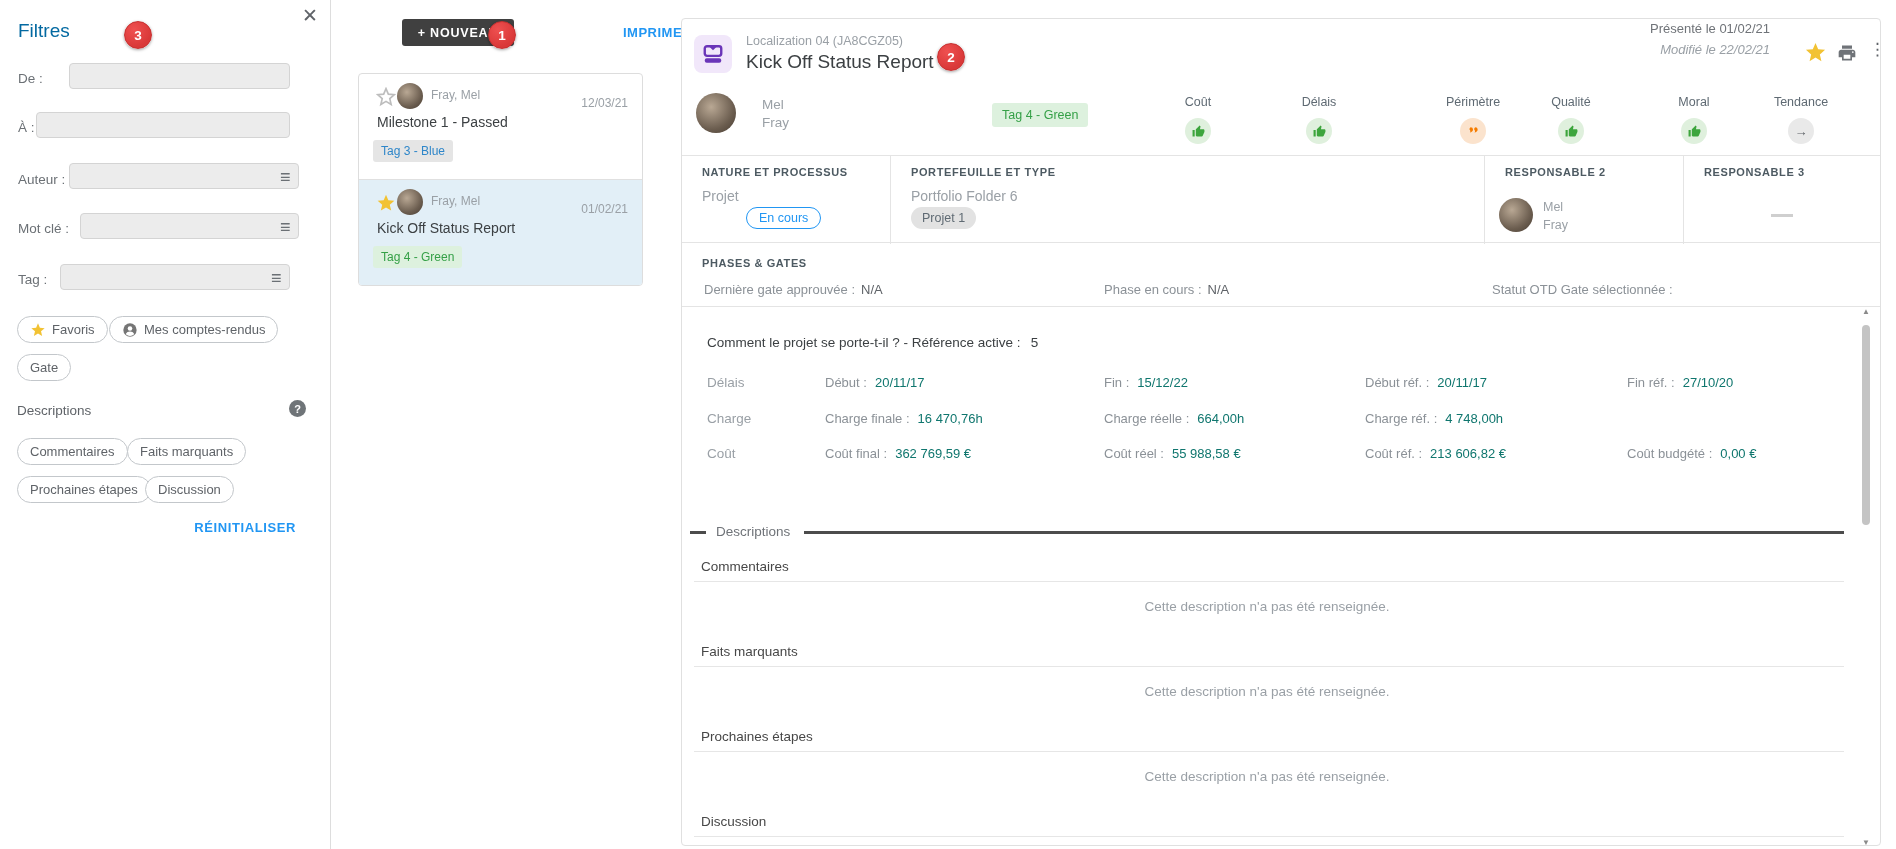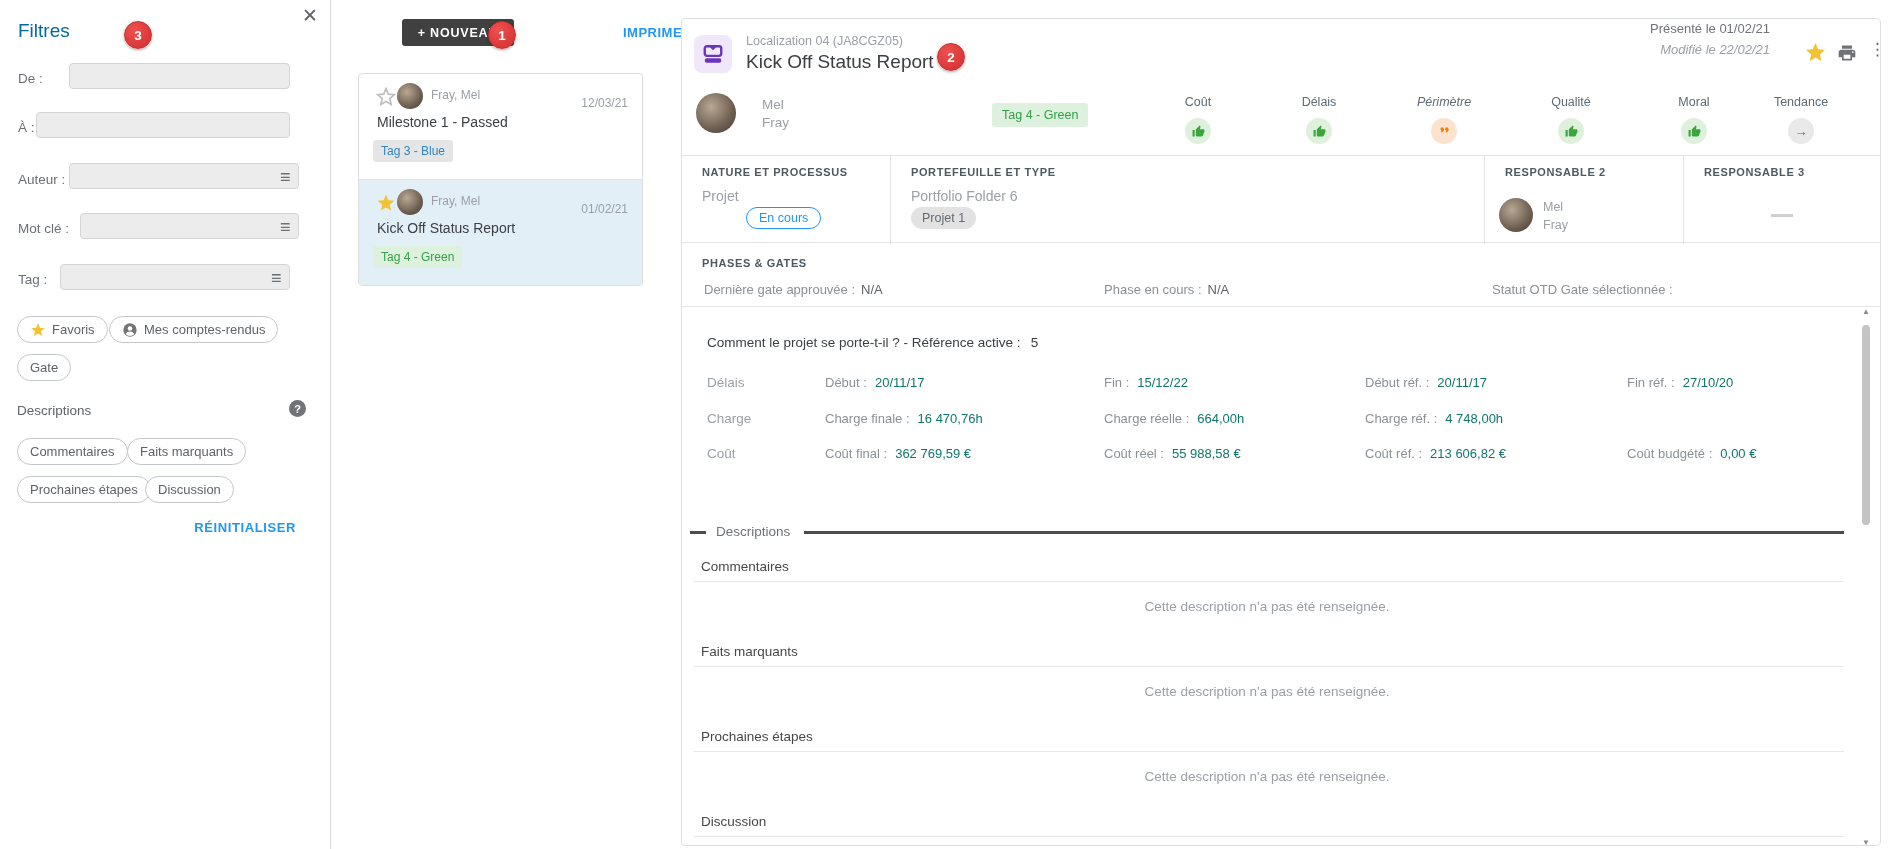--- a/index.html
+++ b/index.html
@@ -247,21 +247,21 @@
       </div>
   </div>
   <div class="ind-col" style="left:582px;">
     <div class="ind-label">Délais</div>
     <div class="ind-circle c-good">
         <svg width="13" height="13" viewBox="0 0 24 24">
           <path fill="#3da53d" d="M1 21h4V9H1v12zM23 10c0-1.1-.9-2-2-2h-6.31l.95-4.57.03-.32c0-.41-.17-.79-.44-1.06L14.17 1 7.59 7.59C7.22 7.95 7 8.45 7 9v10c0 1.1.9 2 2 2h9c.83 0 1.54-.5 1.84-1.22l3.02-7.05c.09-.23.14-.47.14-.73v-2z"></path>
         </svg>
       </div>
   </div>
-  <div class="ind-col" style="left:707px;font-style:italic;">
+  <div class="ind-col" style="left:736px;">
     <div class="ind-label">Périmètre</div>
     <div class="ind-circle c-warn">
         <svg width="14" height="14" viewBox="0 0 24 24">
           <path fill="#f57c00" d="M8 5.5a4 4 0 0 1 4 4c0 3-2.5 5-5.5 5 .9-1 1.2-2 .9-3A4 4 0 0 1 8 5.5z"></path>
           <path fill="#f57c00" d="M16 5.5a4 4 0 0 1 4 4c0 3-2.5 5-5.5 5 .9-1 1.2-2 .9-3a4 4 0 0 1 .6-6z"></path>
         </svg>
       </div>
   </div>
   <div class="ind-col" style="left:834px;">
     <div class="ind-label">Qualité</div>

